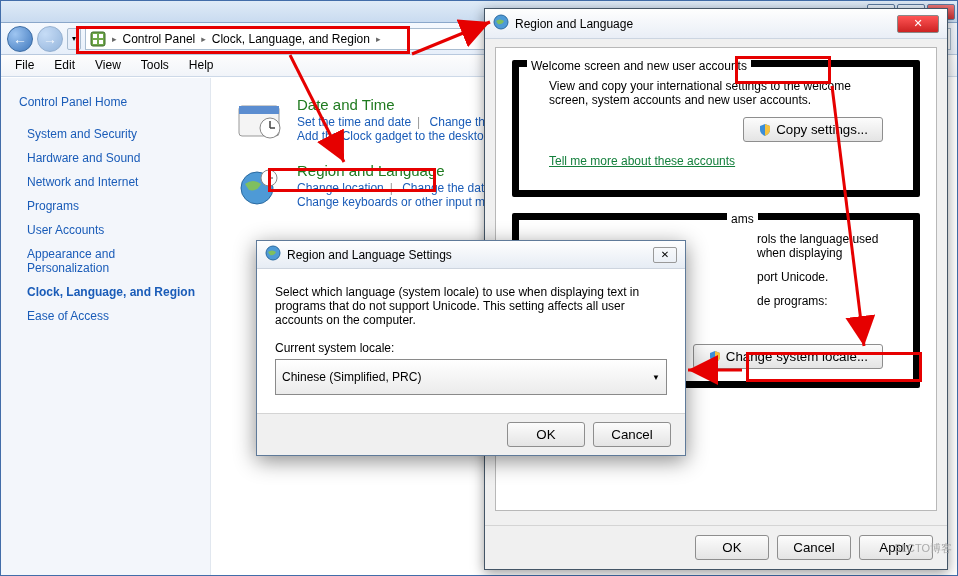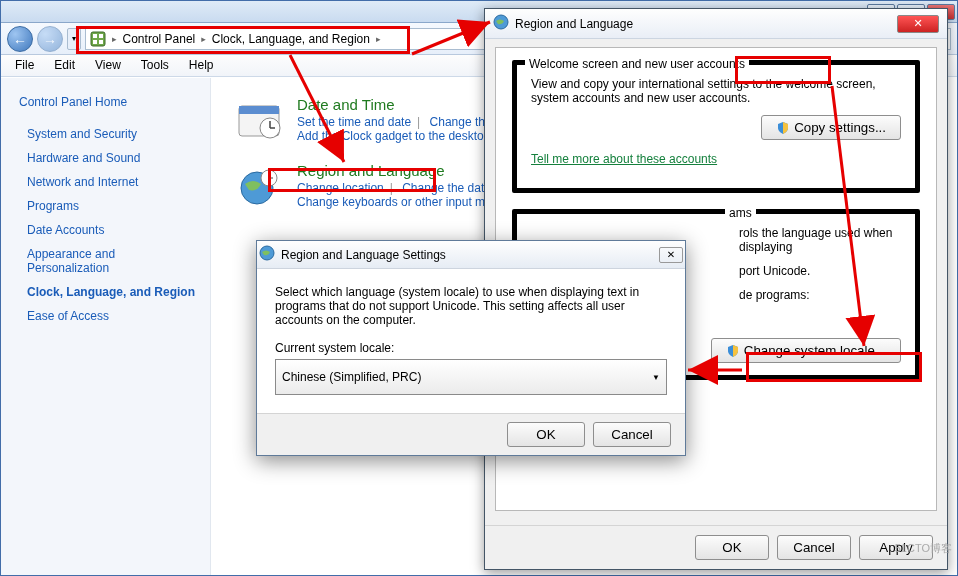--- a/index.html
+++ b/index.html
@@ -40,33 +40,33 @@
   
   .rl-dialog { position:absolute; top:8px; left:484px; width:464px; height:562px; border:1px solid #456; box-shadow:0 3px 12px rgba(0,0,0,.4); background:#fff; z-index:5;}
   .rl-title { height:30px; background:linear-gradient(#fefefe,#e9eef6); border-bottom:1px solid #ccd5e1; display:flex; align-items:center; padding:0 8px; gap:6px;}
   .rl-close { margin-left:auto; width:42px; height:18px; border:1px solid #888;border-radius:2px;background:linear-gradient(#f55,#c22);color:#fff;text-align:center;font-size:11px;line-height:15px;cursor:pointer;}
   .rl-tabs { padding:8px 10px 0 10px; background:#f0f0f0; border-bottom:none; height:506px; position:relative;}
   .tabrow { display:flex; gap:1px; }
   .tab { padding:4px 10px; border:1px solid #b8b8b8; border-bottom:none; background:#f6f6f6; border-radius:3px 3px 0 0; cursor:pointer; position:relative; top:1px;}
   .tab.active { background:#fff; z-index:2;}
   .tabbody { border:1px solid #b8b8b8; background:#fff; height:464px; padding:12px 16px; position:relative;}
 
-  .group { border:5px solid #000000; border-radius:2px; padding:12px 14px; margin-bottom:16px; position:relative;}
+  .group { border:7px solid #000000; border-radius:2px; padding:12px 30px; margin-bottom:16px; position:relative;}
   .group-title { position:absolute; top:-8px; left:8px; background:#fff; padding:0 4px;}
   .group p { margin-bottom:10px;}
   .btn { border:1px solid #8e8e8e; border-radius:3px; background:linear-gradient(#fcfcfc,#e4e4e4); padding:4px 14px; cursor:pointer; display:inline-flex; align-items:center; gap:4px;}
   .shield-ico { width:14px;height:14px;display:inline-block;}
   .helplink { color:#15803d; cursor:pointer; text-decoration:underline;}
 
   .rl-foot { position:absolute; bottom:0; left:0; right:0; height:44px; background:#f0f0f0; border-top:1px solid #d4d4d4; display:flex; align-items:center; justify-content:flex-end; gap:8px; padding:0 14px;}
   .rl-foot .btn { min-width:74px; justify-content:center;}
 
   
   .sub-dialog { position:absolute; top:240px; left:256px; width:430px; height:216px; border:1px solid #5f7a99; box-shadow:0 5px 20px rgba(0,0,0,.45); background:#fff; z-index:10;}
-  .sub-title { height:28px; background:linear-gradient(#fefefe,#e6ecf4); border-bottom:1px solid #cdd4de; display:flex; align-items:center; padding:0 2px; gap:6px;}
+  .sub-title { height:28px; background:linear-gradient(#fefefe,#e6ecf4); border-bottom:1px solid #cdd4de; display:flex; align-items:center; padding:0 8px; gap:6px;}
   .sub-close { margin-left:auto; width:24px;height:16px;border:1px solid #999;border-radius:2px;font-size:10px;text-align:center;line-height:13px;cursor:pointer;}
   .sub-body { padding:16px 18px;}
   .combo { margin-top:4px; height:36px; width:100%; border:1px solid #8a8a8a; background:linear-gradient(#fff,#ebebeb); display:flex; align-items:center; padding:13px 6px; cursor:pointer;}
   .combo .arr { margin-left:auto; font-size:8px;}
   .sub-foot { position:absolute; bottom:0; left:0; right:0; height:42px; background:#f0f0f0; border-top:1px solid #d4d4d4; display:flex; align-items:center; justify-content:flex-end; gap:8px; padding:0 14px;}
   .sub-foot .btn { min-width:78px; justify-content:center;}
 
   
   .red-box { position:absolute; border:3px solid #e60000; pointer-events:none; z-index:30;}
   svg.overlay { position:absolute; top:0; left:0; width:958px; height:576px; pointer-events:none; z-index:29;}
@@ -111,21 +111,21 @@
     <div class="menu-item">Tools</div>
     <div class="menu-item">Help</div>
   </div>
   <div class="body-area">
     <div class="sidebar">
       <a class="side-link home">Control Panel Home</a>
       <a class="side-link">System and Security</a>
       <a class="side-link">Hardware and Sound</a>
       <a class="side-link">Network and Internet</a>
       <a class="side-link">Programs</a>
-      <a class="side-link">Date Accounts</a>
+      <a class="side-link">User Accounts</a>
       <a class="side-link">Appearance and Personalization</a>
       <a class="side-link current">Clock, Language, and Region</a>
       <a class="side-link">Ease of Access</a>
     </div>
     <div class="content">
       <div class="cat">
         <div class="cat-icon-box clock-ico">
           <svg width="44" height="44">
               <rect x="2" y="8" width="40" height="30" rx="3" fill="#f4f4f4" stroke="#999"></rect>
               <rect x="2" y="8" width="40" height="8" fill="#5b8dd0"></rect>

